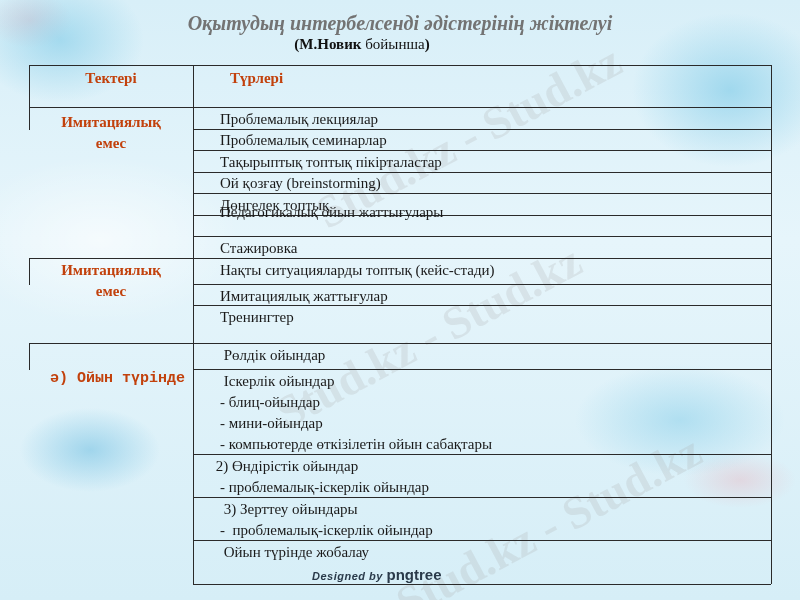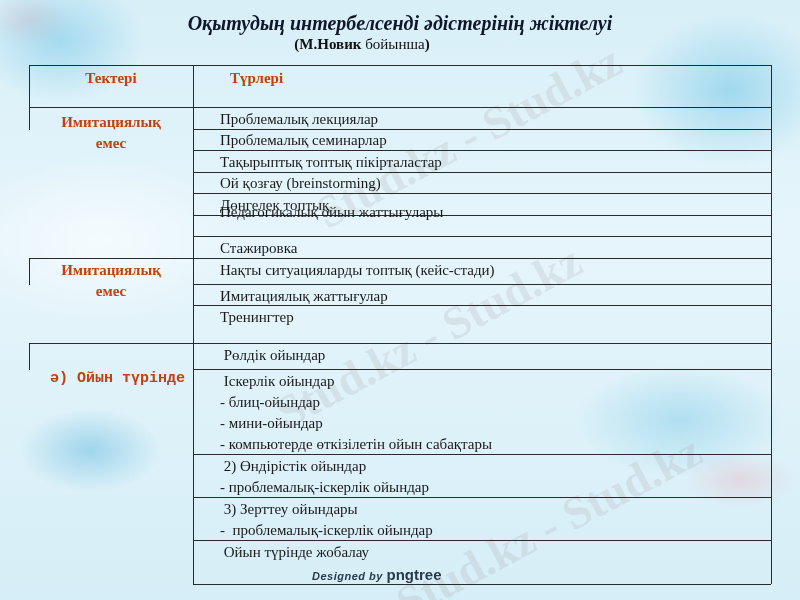--- a/index.html
+++ b/index.html
@@ -17,21 +17,21 @@
       linear-gradient(180deg, #d8eff8 0%, #e6f5fb 40%, #d6eef7 100%);
   }
   .watermark {
     position: absolute; color: rgba(170,170,170,0.22);
     font-family: "Liberation Serif", serif; font-weight: bold;
     font-size: 46px; transform: rotate(-28deg); white-space: nowrap;
     pointer-events: none;
   }
   .title {
     position: absolute; left: 0; width: 800px; top: 12px; text-align: center;
-    font-weight: bold; font-style: italic; font-size: 20px; color: #0f172a;
+    font-weight: bold; font-style: italic; font-size: 20px; color: #737373;
   }
   .subtitle {
     position: absolute; left: 0; width: 724px; top: 36px; text-align: center;
     font-size: 15px; color: #111;
   }
   .subtitle b { font-weight: bold; }
   .hline { position: absolute; height: 0; border-top: 1.5px solid #2a2a2a; }
   .vline { position: absolute; width: 0; border-left: 1.5px solid #2a2a2a; }
   .cell-text { position: absolute; font-size: 15px; color: #1a1a1a; white-space: nowrap; line-height: 19px; }
   .left-text { position: absolute; font-size: 15px; font-weight: bold; color: #c2410c; text-align: center; line-height: 21px; }
@@ -108,21 +108,21 @@
 
   <div class="left-text" style="left:29px; width:164px; top:368px; text-align:right; padding-right:8px; box-sizing:border-box;font-family:Liberation Mono, monospace;">
     <div>ә) Ойын түрінде</div>
   </div>
 
   <div class="cell-text" style="left:220px; top:346px; white-space:pre;"> Рөлдік ойындар</div>
   <div class="cell-text" style="left:220px; top:372px; white-space:pre;"> Іскерлік ойындар</div>
   <div class="cell-text" style="left:220px; top:393px;">- блиц-ойындар</div>
   <div class="cell-text" style="left:220px; top:414px;">- мини-ойындар</div>
   <div class="cell-text" style="left:220px; top:435px;">- компьютерде өткізілетін ойын сабақтары</div>
-  <div class="cell-text" style="left:220px; top:457px; white-space:pre;text-align:center;"> 2) Өндірістік ойындар</div>
+  <div class="cell-text" style="left:212px; top:457px; white-space:pre;text-align:center;"> 2) Өндірістік ойындар</div>
   <div class="cell-text" style="left:220px; top:478px;">- проблемалық-іскерлік ойындар</div>
   <div class="cell-text" style="left:220px; top:500px; white-space:pre;"> 3) Зерттеу ойындары</div>
   <div class="cell-text" style="left:220px; top:521px; white-space:pre;">-  проблемалық-іскерлік ойындар</div>
   <div class="cell-text" style="left:220px; top:543px; white-space:pre;"> Ойын түрінде жобалау</div>
 </div>
 
 <div class="footer">
   <span>Designed by</span>
   <span class="brand">pngtree</span>
 </div>

